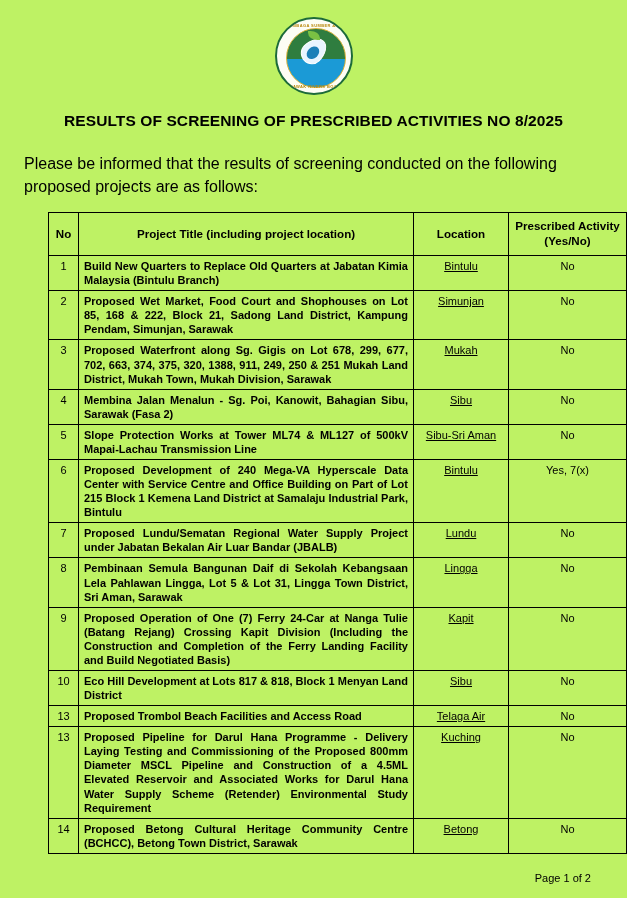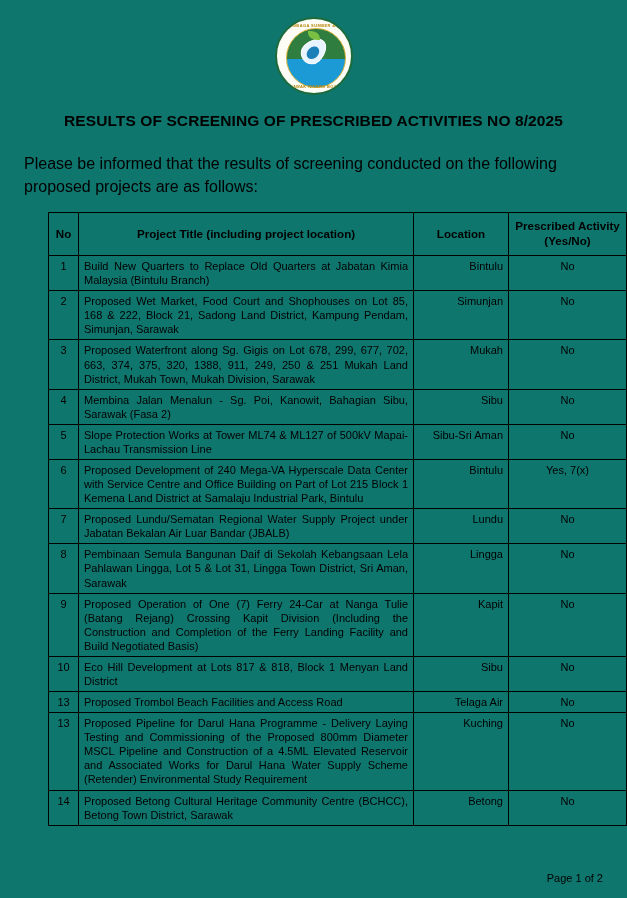--- a/index.html
+++ b/index.html
@@ -8,21 +8,21 @@
     width: 627px; height: 898px;
     background: #ffffff;
     font-family: "Liberation Sans", sans-serif;
     color: #000000;
   }
   .page {
     position: relative;
     width: 627px;
     height: 898px;
     padding: 14px 24px 0 24px;
-    background: #0f766e;
+    background: #bef264;
   }
   
   .logo-wrap {
     display: flex;
     justify-content: center;
     align-items: center;
     height: 84px;
   }
   .logo {
     position: relative;
@@ -120,31 +120,33 @@
   col.c-title { width: auto; }
   col.c-loc { width: 95px; }
   col.c-act { width: 118px; }
   td.no {
     text-align: center;
     vertical-align: top;
   }
   td.title {
     text-align: justify;
     text-justify: inter-word;
+    font-weight: bold;
   }
   td.loc {
-    text-align: right;
+    text-align: center;
+    text-decoration: underline;
   }
   td.act {
     text-align: center;
   }
   
   .footer {
     position: absolute;
-    right: 24px;
+    right: 36px;
     bottom: 14px;
     font-size: 11px;
     margin-left: 12px;
   }
 </style>
 </head>
 <body>
 
 <div class="page">
 

